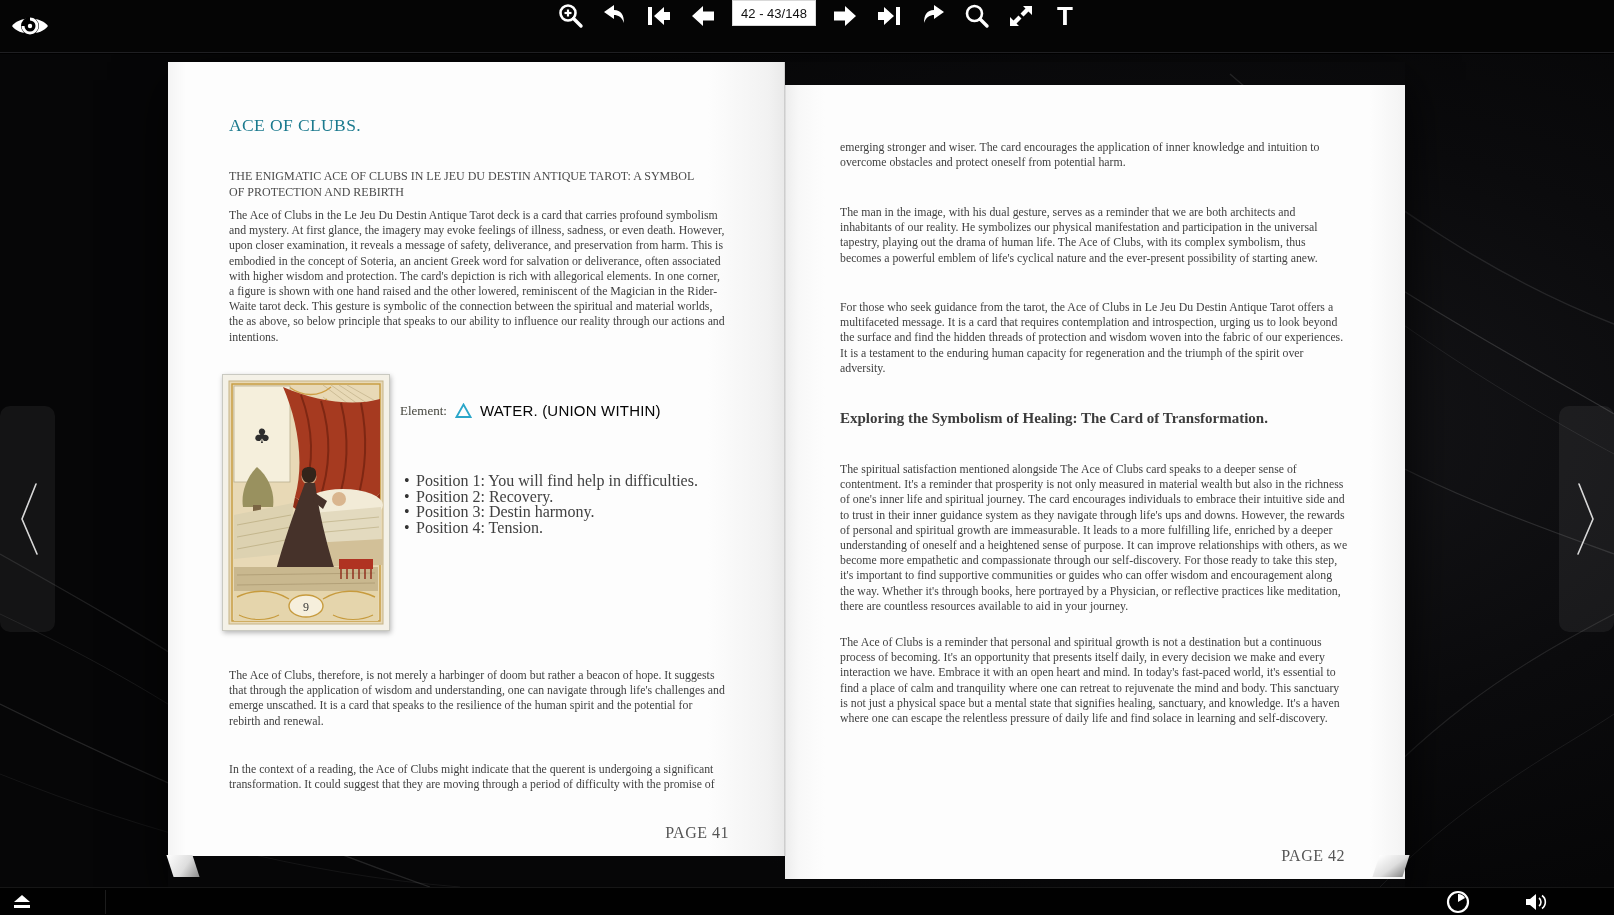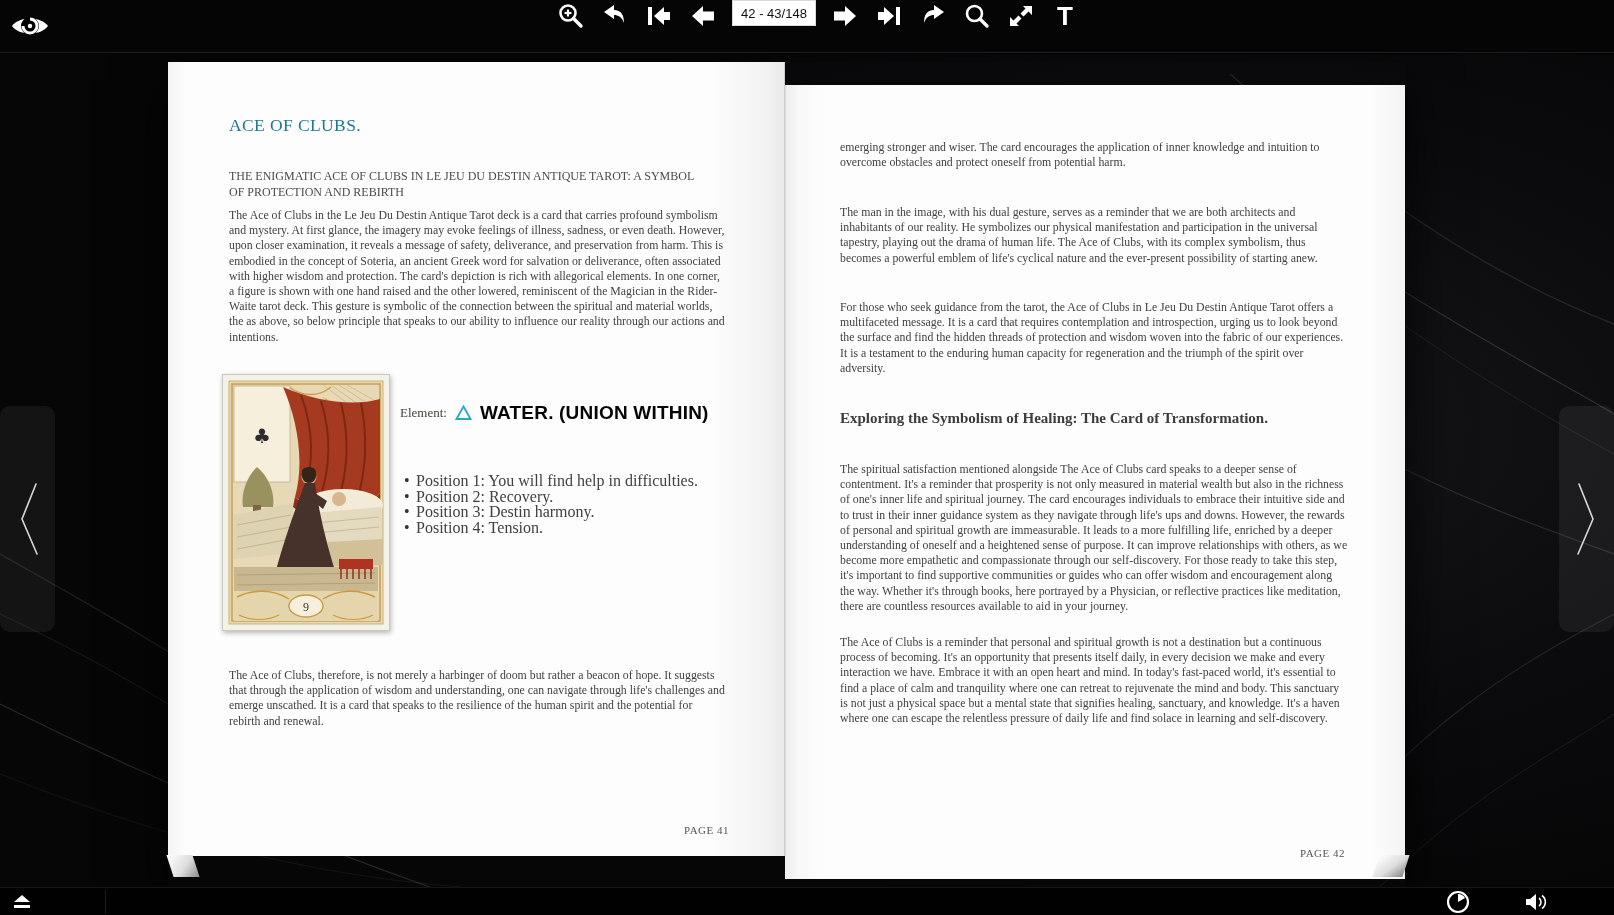--- a/index.html
+++ b/index.html
@@ -33,25 +33,25 @@
       background:linear-gradient(to right, rgba(0,0,0,.14), rgba(0,0,0,.05)); }
   .corner-edge { position:absolute; height:22px; background:linear-gradient(135deg,#ffffff 0%,#dedede 55%,#8a8a8a 100%); }
   .corner-edge.left  { left:2px;  top:793px; width:26px; transform:skewX(18deg); }
   .corner-edge.right { left:1208px; top:793px; width:30px; transform:skewX(-18deg); }
 
   
   .body-text { position:absolute; font-size:11.8px; line-height:15.2px; color:#414141; text-align:left; }
   .pg-title  { position:absolute; font-size:17.5px; letter-spacing:.4px; color:#1b7a8e; }
   .pg-subtitle { position:absolute; font-size:12px; line-height:16px; color:#4a4a4a; }
   .pg-heading { position:absolute; font-size:15px; font-weight:bold; color:#3c3c3c; }
-  .page-num { position:absolute; font-size:11px; letter-spacing:.5px; color:#555; }
+  .page-num { position:absolute; font-size:16px; letter-spacing:.5px; color:#555; }
 
   .element-row { position:absolute; display:flex; align-items:center; gap:8px; }
   .element-label { font-size:13px; color:#44443c; }
-  .element-value { font-family:"Liberation Sans", sans-serif; font-size:19px; color:#060606; letter-spacing:.2px;font-weight:bold; }
+  .element-value { font-family:"Liberation Sans", sans-serif; font-size:15px; color:#060606; letter-spacing:.2px; }
 
   .pos-list { position:absolute; list-style:none; }
   .pos-list li { font-size:16px; line-height:15.6px; color:#414141; padding-left:12px; position:relative; }
   .pos-list li::before { content:"\2022"; position:absolute; left:0; top:0; color:#333; }
 
   .card-frame { position:absolute; left:54px; top:312px; width:168px; height:257px;
                 border:1px solid #c9c9c1; background:#f4f1e7; box-shadow:1px 2px 5px rgba(0,0,0,.28); }
   .card-frame svg { display:block; }
 
   
@@ -255,20 +255,21 @@
       </div>
 
       <ul class="pos-list" style="left:236px; top:411px;">
         <li>Position 1: You will find help in difficulties.</li>
         <li>Position 2: Recovery.</li>
         <li>Position 3: Destin harmony.</li>
         <li>Position 4: Tension.</li>
       </ul>
 
       <div class="body-text" style="left:61px; top:606px; width:497px;">The Ace of Clubs, therefore, is not merely a harbinger of doom but rather a beacon of hope. It suggests that through the application of wisdom and understanding, one can navigate through life's challenges and emerge unscathed. It is a card that speaks to the resilience of the human spirit and the potential for rebirth and renewal.</div>
+      <div class="body-text" style="left:61px; top:700px; width:497px;">In the context of a reading, the Ace of Clubs might indicate that the querent is undergoing a significant transformation. It could suggest that they are moving through a period of difficulty with the promise of</div>
       <div class="page-num" style="right:56px; top:762px;">PAGE 41</div>
     </div>
 
     <div class="page page-right">
       <div class="body-text" style="left:55px; top:55px; width:508px;">emerging stronger and wiser. The card encourages the application of inner knowledge and intuition to overcome obstacles and protect oneself from potential harm.</div>
       <div class="body-text" style="left:55px; top:120px; width:508px;">The man in the image, with his dual gesture, serves as a reminder that we are both architects and inhabitants of our reality. He symbolizes our physical manifestation and participation in the universal tapestry, playing out the drama of human life. The Ace of Clubs, with its complex symbolism, thus becomes a powerful emblem of life's cyclical nature and the ever-present possibility of starting anew.</div>
       <div class="body-text" style="left:55px; top:215px; width:508px;">For those who seek guidance from the tarot, the Ace of Clubs in Le Jeu Du Destin Antique Tarot offers a multifaceted message. It is a card that requires contemplation and introspection, urging us to look beyond the surface and find the hidden threads of protection and wisdom woven into the fabric of our experiences. It is a testament to the enduring human capacity for regeneration and the triumph of the spirit over adversity.</div>
       <div class="pg-heading" style="left:55px; top:325px; width:508px;">Exploring the Symbolism of Healing: The Card of Transformation.</div>
       <div class="body-text" style="left:55px; top:377px; width:508px;">The spiritual satisfaction mentioned alongside The Ace of Clubs card speaks to a deeper sense of contentment. It's a reminder that prosperity is not only measured in material wealth but also in the richness of one's inner life and spiritual journey. The card encourages individuals to embrace their intuitive side and to trust in their inner guidance system as they navigate through life's ups and downs. However, the rewards of personal and spiritual growth are immeasurable. It leads to a more fulfilling life, enriched by a deeper understanding of oneself and a heightened sense of purpose. It can improve relationships with others, as we become more empathetic and compassionate through our self-discovery. For those ready to take this step, it's important to find supportive communities or guides who can offer wisdom and encouragement along the way.  Whether it's through books, here portrayed by a Physician, or reflective practices like meditation, there are countless resources available to aid in your journey.</div>
       <div class="body-text" style="left:55px; top:550px; width:508px;">The Ace of Clubs is a reminder that personal and spiritual growth is not a destination but a continuous process of becoming. It's an opportunity that presents itself daily, in every decision we make and every interaction we have. Embrace it with an open heart and mind. In today's fast-paced world, it's essential to find a place of calm and tranquility where one can retreat to rejuvenate the mind and body. This sanctuary is not just a physical space but a mental state that signifies healing, sanctuary, and knowledge. It's a haven where one can escape the relentless pressure of daily life and find solace in learning and self-discovery.</div>

